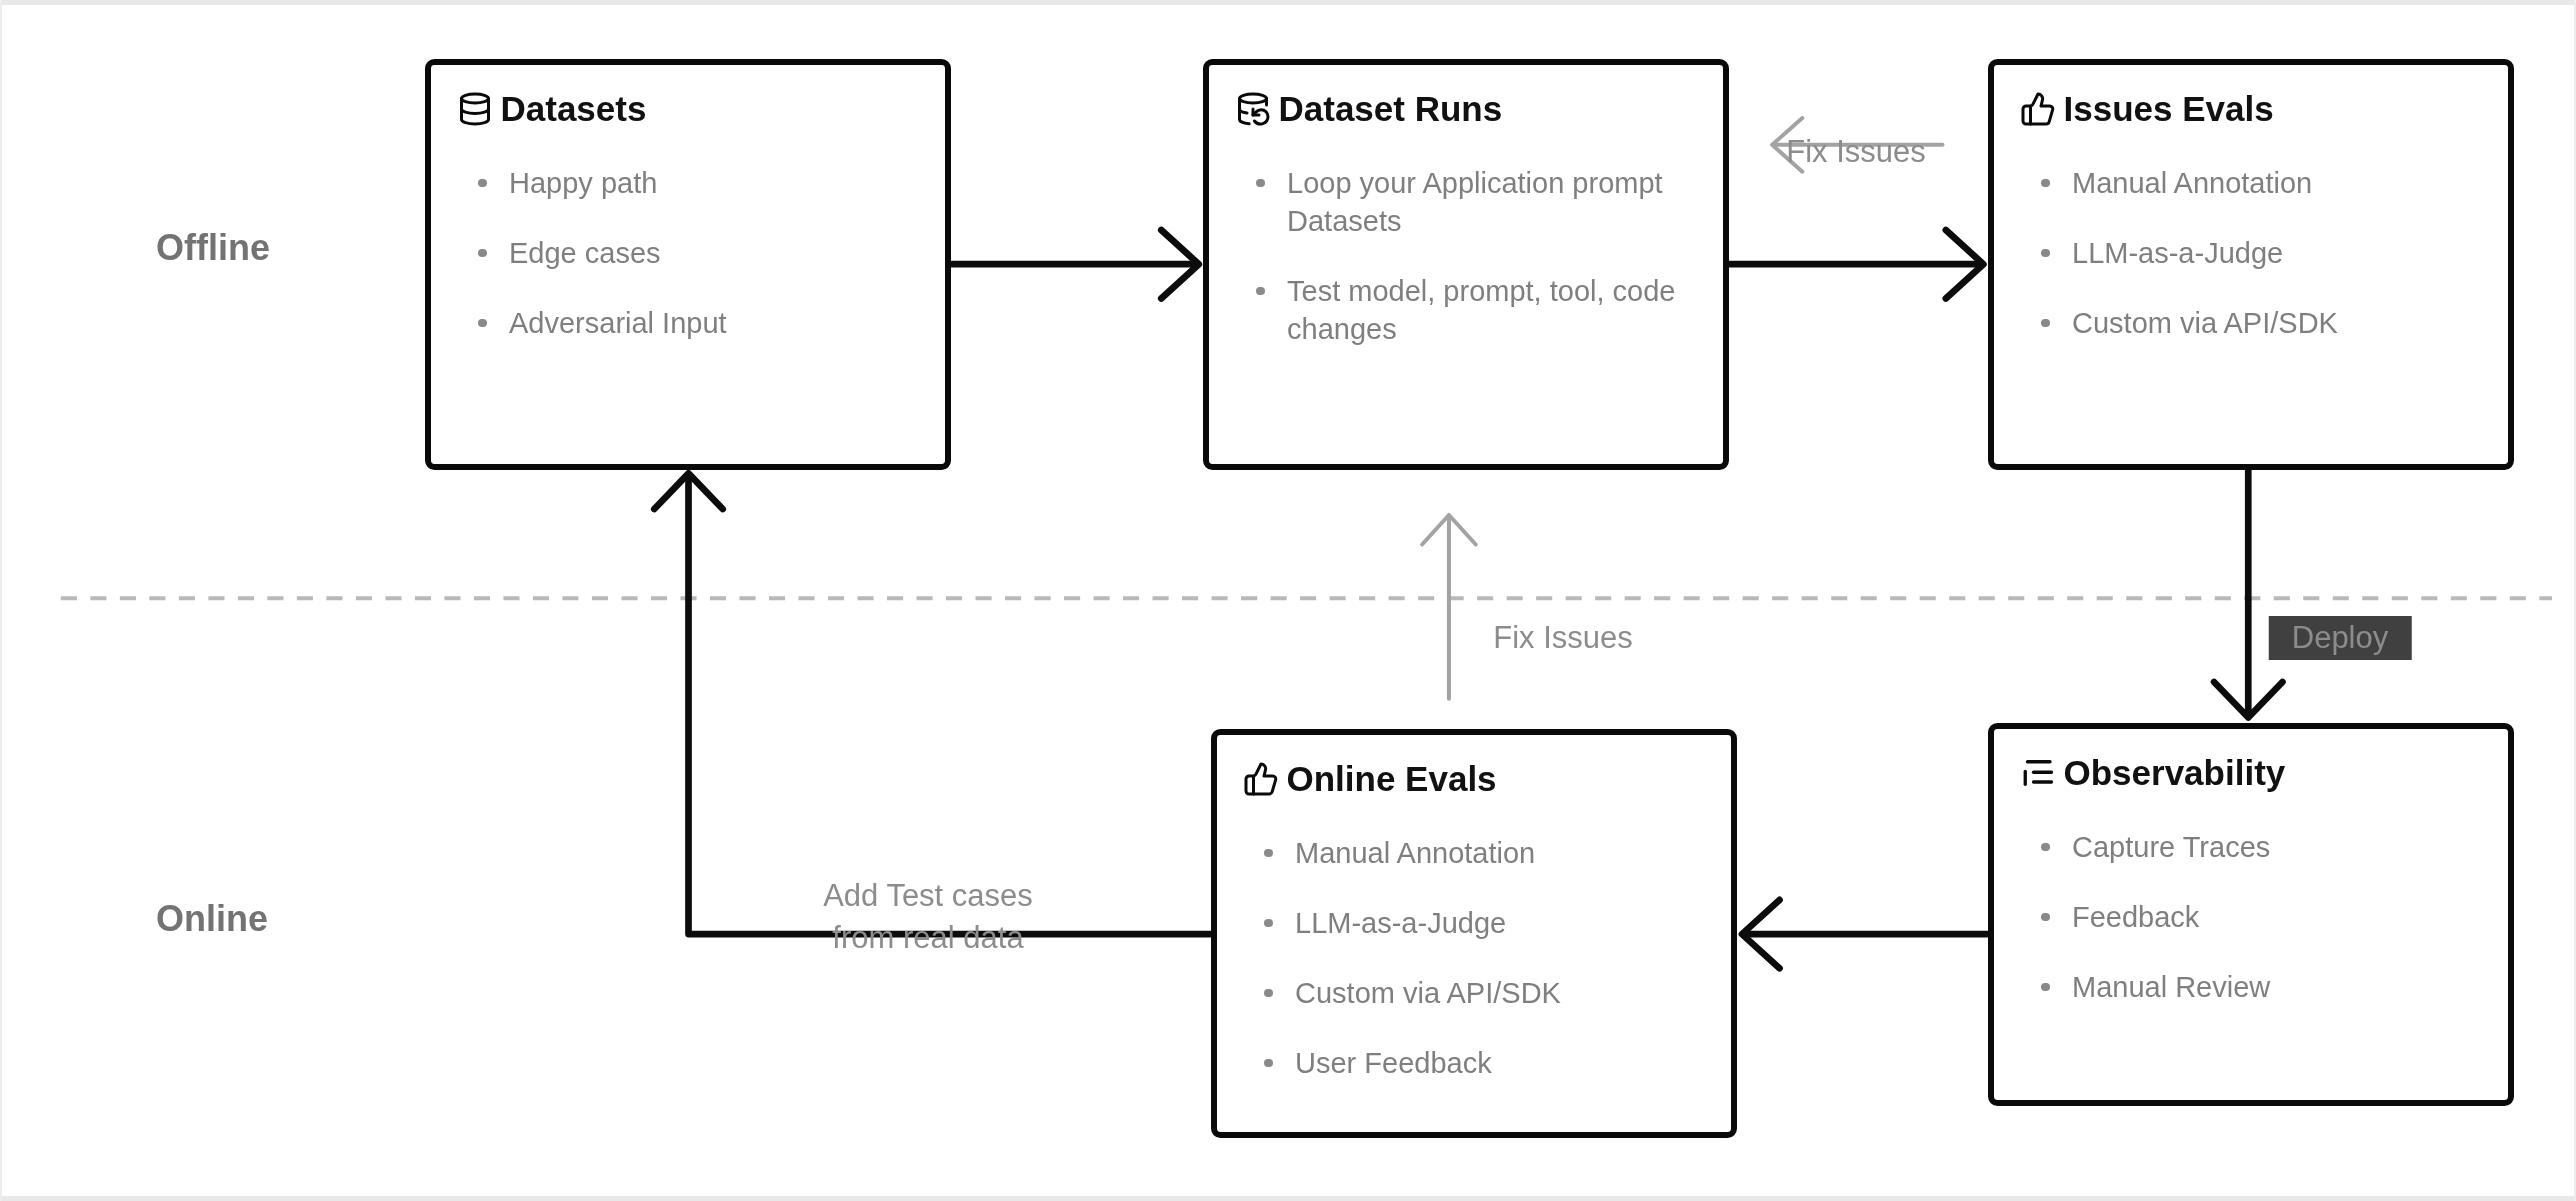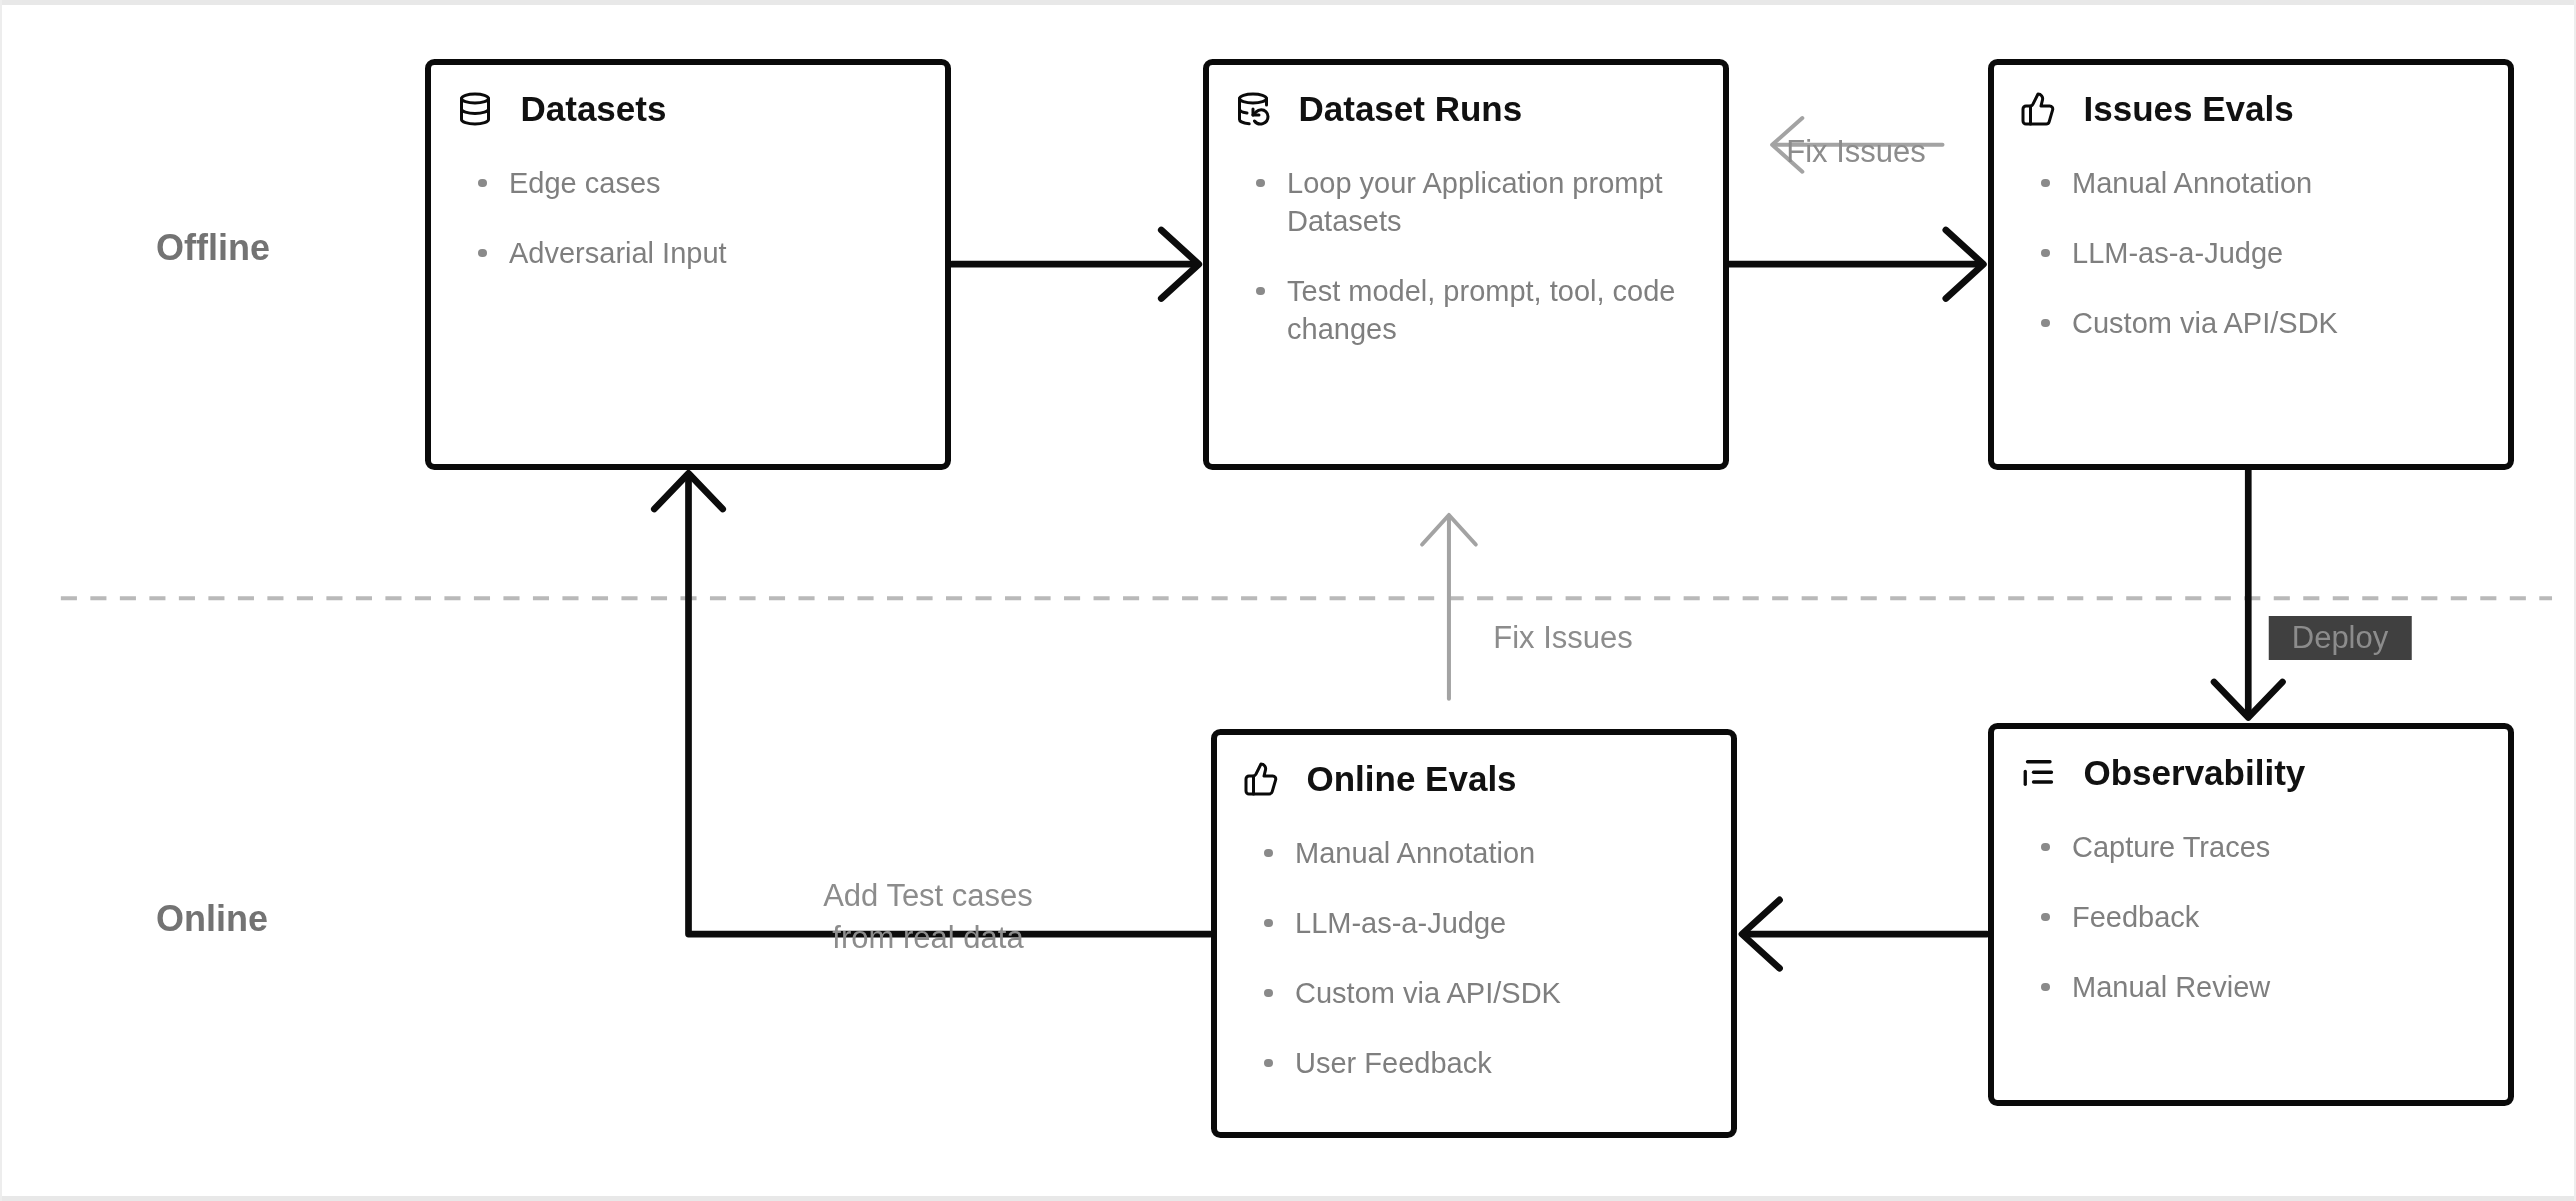--- a/index.html
+++ b/index.html
@@ -26,21 +26,21 @@
     position:absolute; box-sizing:border-box;
     background:#ffffff; border:6.7px solid #0a0a0a; border-radius:9.4px;
     z-index:2;
   }
   .box-datasets      { left:425px;  top:59px;   width:526px; height:411px; }
   .box-dataset-runs  { left:1203px; top:59px;   width:526px; height:411px; }
   .box-offline-evals { left:1988px; top:59px;   width:526px; height:411px; }
   .box-online-evals  { left:1211px; top:729px; width:526px; height:409px; }
   .box-observability { left:1988px; top:723px; width:526px; height:383px; }
 
-  .box-header { display:flex; align-items:center; gap:28px; margin:24px 0 0 25.5px; }
+  .box-header { display:flex; align-items:center; gap:8px; margin:24px 0 0 25.5px; }
   .box-header svg { width:36px; height:36px; flex:0 0 auto; color:#0a0a0a; }
   .box-title { font-size:35px; font-weight:700; color:#111111; white-space:nowrap; }
 
   ul.bullets { list-style:none; margin:35px 0 0 0; padding:0 23px 0 46px; }
   ul.bullets li {
     position:relative; padding-left:32px;
     font-size:29px; line-height:38px; color:#7f7f7f;
     margin-bottom:32px; max-width:389px;
   }
   ul.bullets li::before {
@@ -124,20 +124,21 @@
   <div class="box box-datasets">
     <div class="box-header">
       <svg viewBox="0 0 24 24" fill="none" stroke="currentColor" stroke-width="2" stroke-linecap="round" stroke-linejoin="round">
         <ellipse cx="12" cy="5" rx="9" ry="3"></ellipse>
         <path d="M3 5v14a9 3 0 0 0 18 0V5"></path>
         <path d="M3 12a9 3 0 0 0 18 0"></path>
       </svg>
       <span class="box-title">Datasets</span>
     </div>
     <ul class="bullets">
+        <li>Happy path</li>
         <li>Edge cases</li>
         <li>Adversarial Input</li>
       </ul>
   </div>
 
   <div class="box box-dataset-runs">
     <div class="box-header">
       <svg viewBox="0 0 24 24" fill="none" stroke="currentColor" stroke-width="2" stroke-linecap="round" stroke-linejoin="round">
         <ellipse cx="12" cy="5" rx="9" ry="3"></ellipse>
         <path d="M3 12a9 3 0 0 0 5 2.69"></path>

